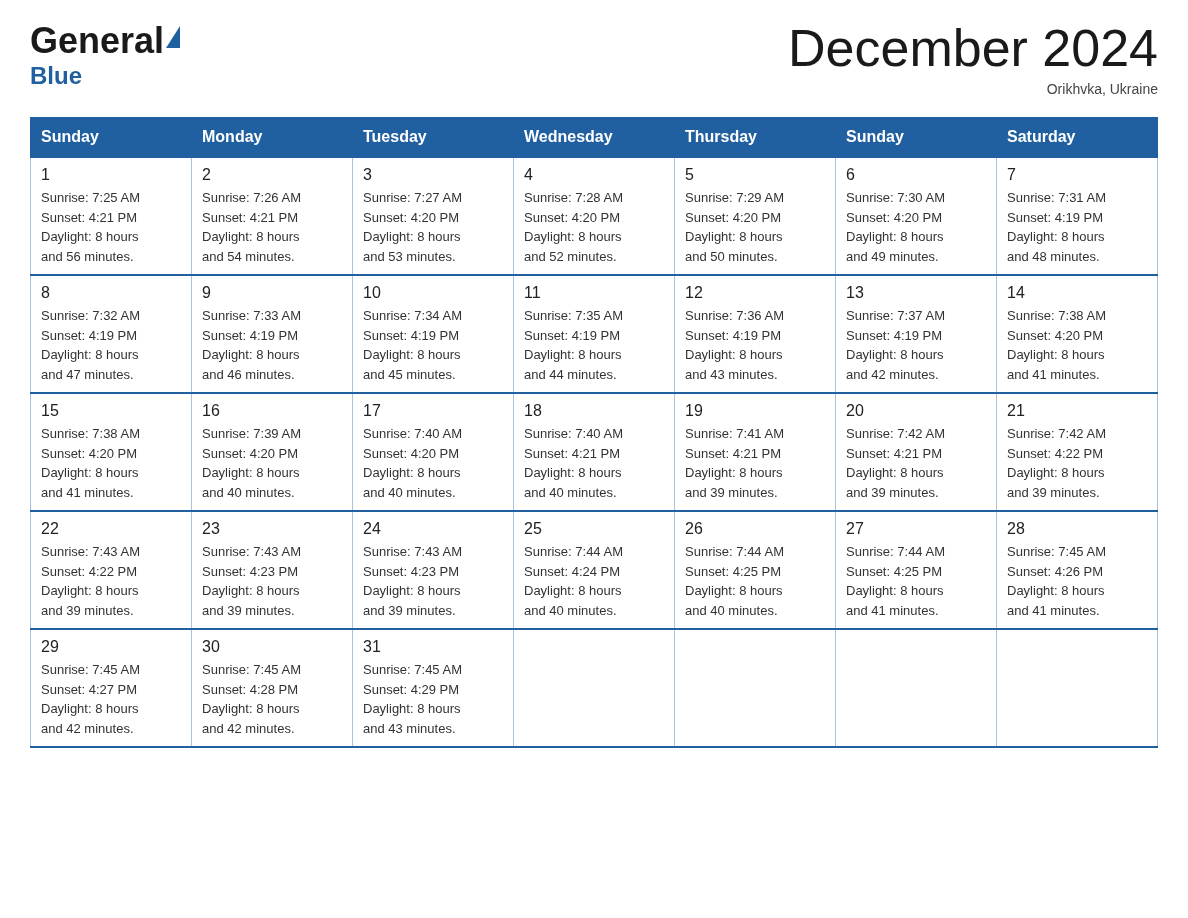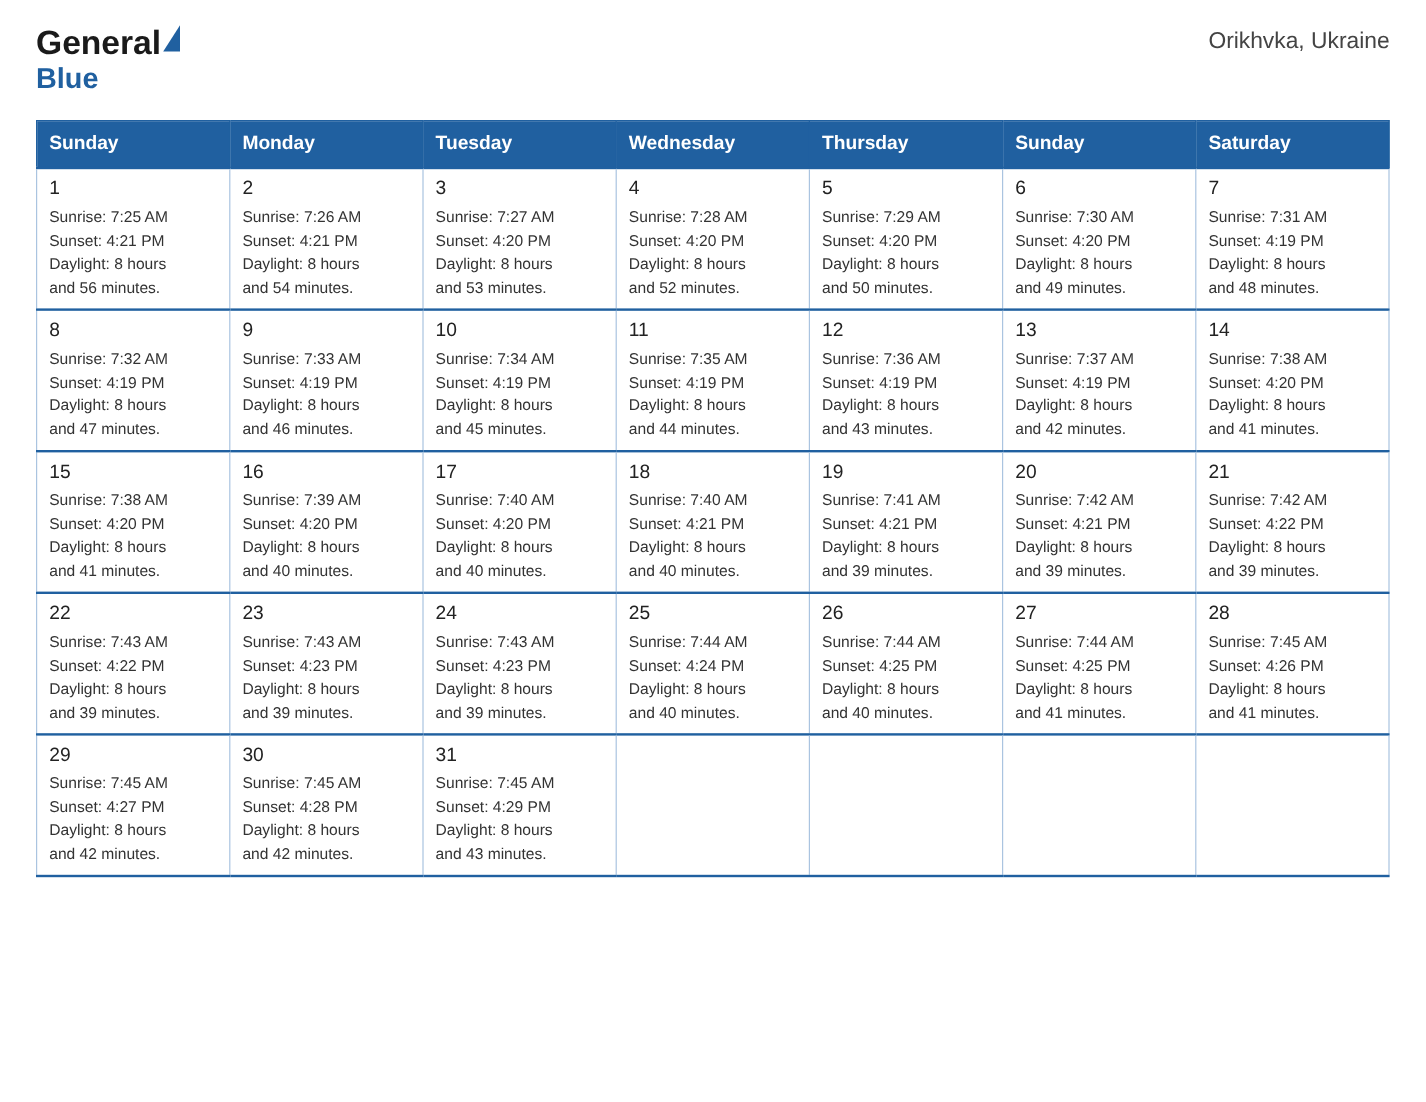--- a/index.html
+++ b/index.html
@@ -15,21 +15,21 @@
       justify-content: space-between;
       align-items: flex-start;
       margin-bottom: 20px;
     }
     .logo {
       display: flex;
       align-items: flex-end;
       gap: 0;
     }
     .logo-general {
-      font-size: 28px;
+      font-size: 36px;
       font-weight: bold;
       color: #1a1a1a;
       font-family: Arial, sans-serif;
     }
     .logo-triangle {
       width: 0;
       height: 0;
       border-left: 14px solid transparent;
       border-bottom: 22px solid #2060a0;
       display: inline-block;
@@ -54,21 +54,21 @@
     .title-block {
       text-align: right;
     }
     .month-title {
       font-size: 52px;
       font-weight: normal;
       color: #1a1a1a;
       line-height: 1.1;
     }
     .location {
-      font-size: 19px;
+      font-size: 14px;
       color: #444;
       margin-top: 4px;
     }
     table {
       width: 100%;
       border-collapse: collapse;
       table-layout: fixed;
     }
     thead th {
       background: #2060a0;
@@ -117,20 +117,21 @@
   <div class="logo">
     <div class="logo-text-block">
       <div class="logo-line1">
         <span class="logo-general">General</span>
         <span class="logo-triangle"></span>
       </div>
       <div class="logo-line2">Blue</div>
     </div>
   </div>
   <div class="title-block">
+    <div class="month-title">December 2024</div>
     <div class="location">Orikhvka, Ukraine</div>
   </div>
 </div>
 
 <table>
   <thead>
     <tr>
       <th>Sunday</th>
       <th>Monday</th>
       <th>Tuesday</th>

